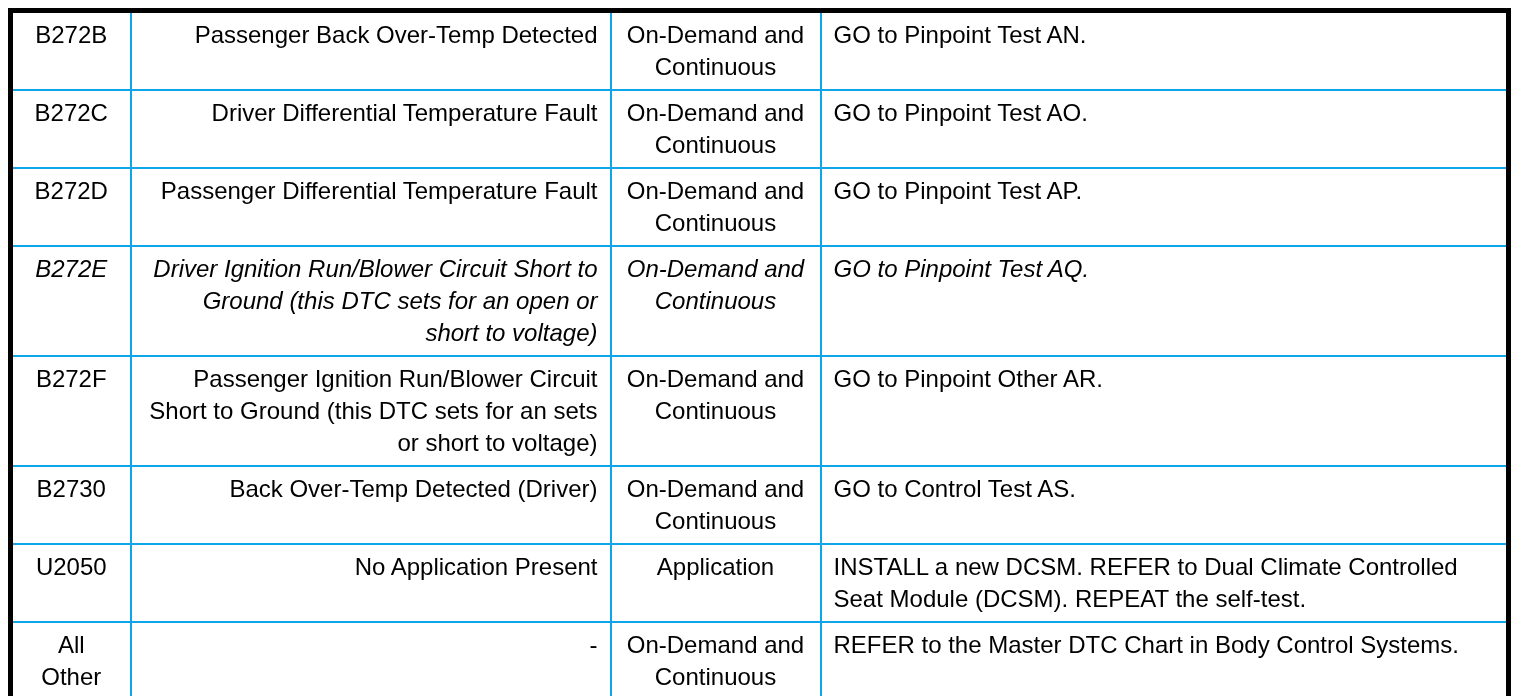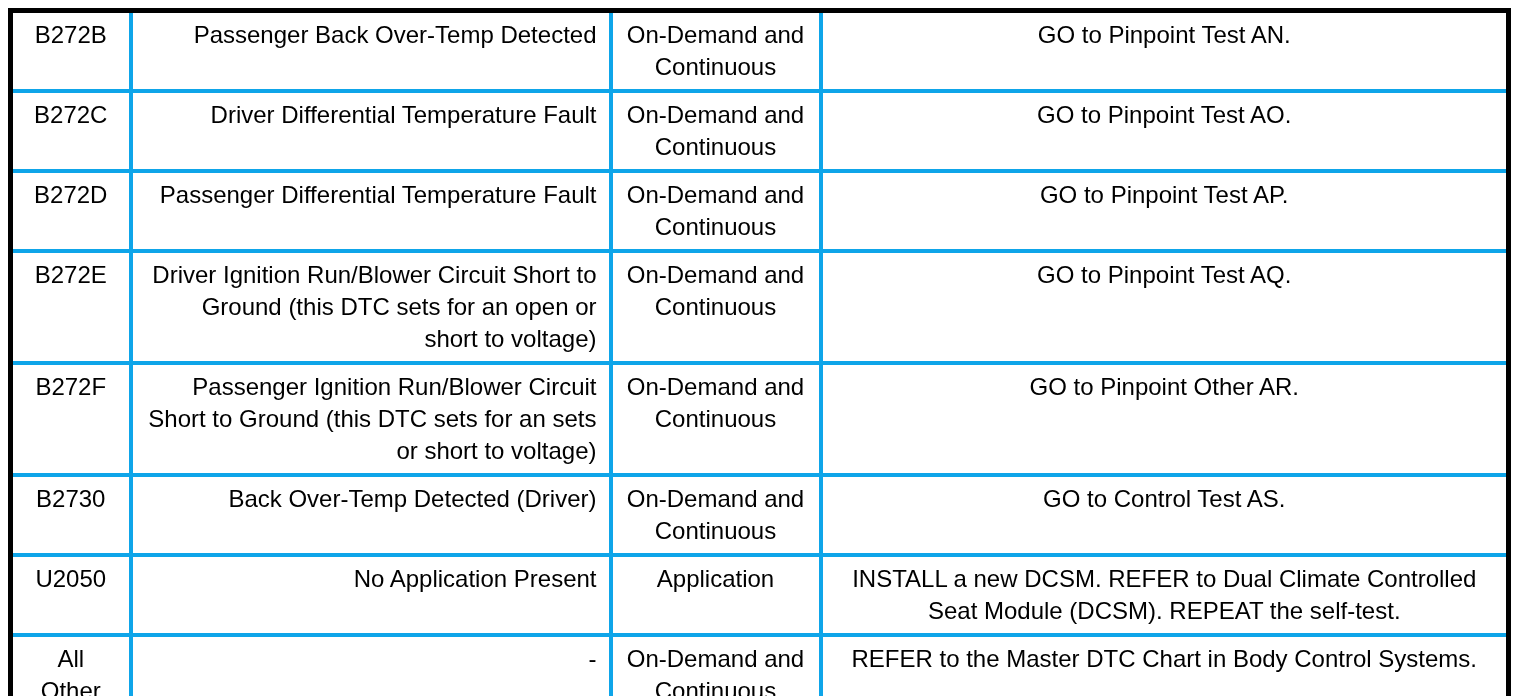--- a/index.html
+++ b/index.html
@@ -18,48 +18,48 @@
   }
   table.dtc-table {
     border-collapse: collapse;
     table-layout: fixed;
     width: 1502px;
     border: 5px solid #000000;
     font-size: 24px;
     line-height: 32px;
   }
   table.dtc-table td {
-    border: 4px solid #0ea5e9;
+    border: 2px solid #0ea5e9;
     vertical-align: top;
     padding: 6px 12px;
     overflow: hidden;
     word-wrap: break-word;
   }
   table.dtc-table tr {
     height: 76px;
   }
-  table.dtc-table tr:nth-child(4) { height: 106px; }
+  table.dtc-table tr:nth-child(4) { height: 106px; font-style: italic; }
   table.dtc-table tr:nth-child(5) { height: 108px; }
   table.dtc-table tr:nth-child(7) { height: 78px; }
   td.col-dtc {
     text-align: center;
     padding-left: 6px;
     padding-right: 6px;
   }
   td.col-desc {
     text-align: right;
     padding-right: 14px;
   }
   td.col-selftest {
     text-align: center;
     padding-left: 8px;
     padding-right: 8px;
   }
   td.col-action {
-    text-align: center;
+    text-align: left;
   }
 </style>
 </head>
 <body>
 
 <table class="dtc-table">
   <colgroup>
     <col style="width:120px">
     <col style="width:480px">
     <col style="width:210px">

